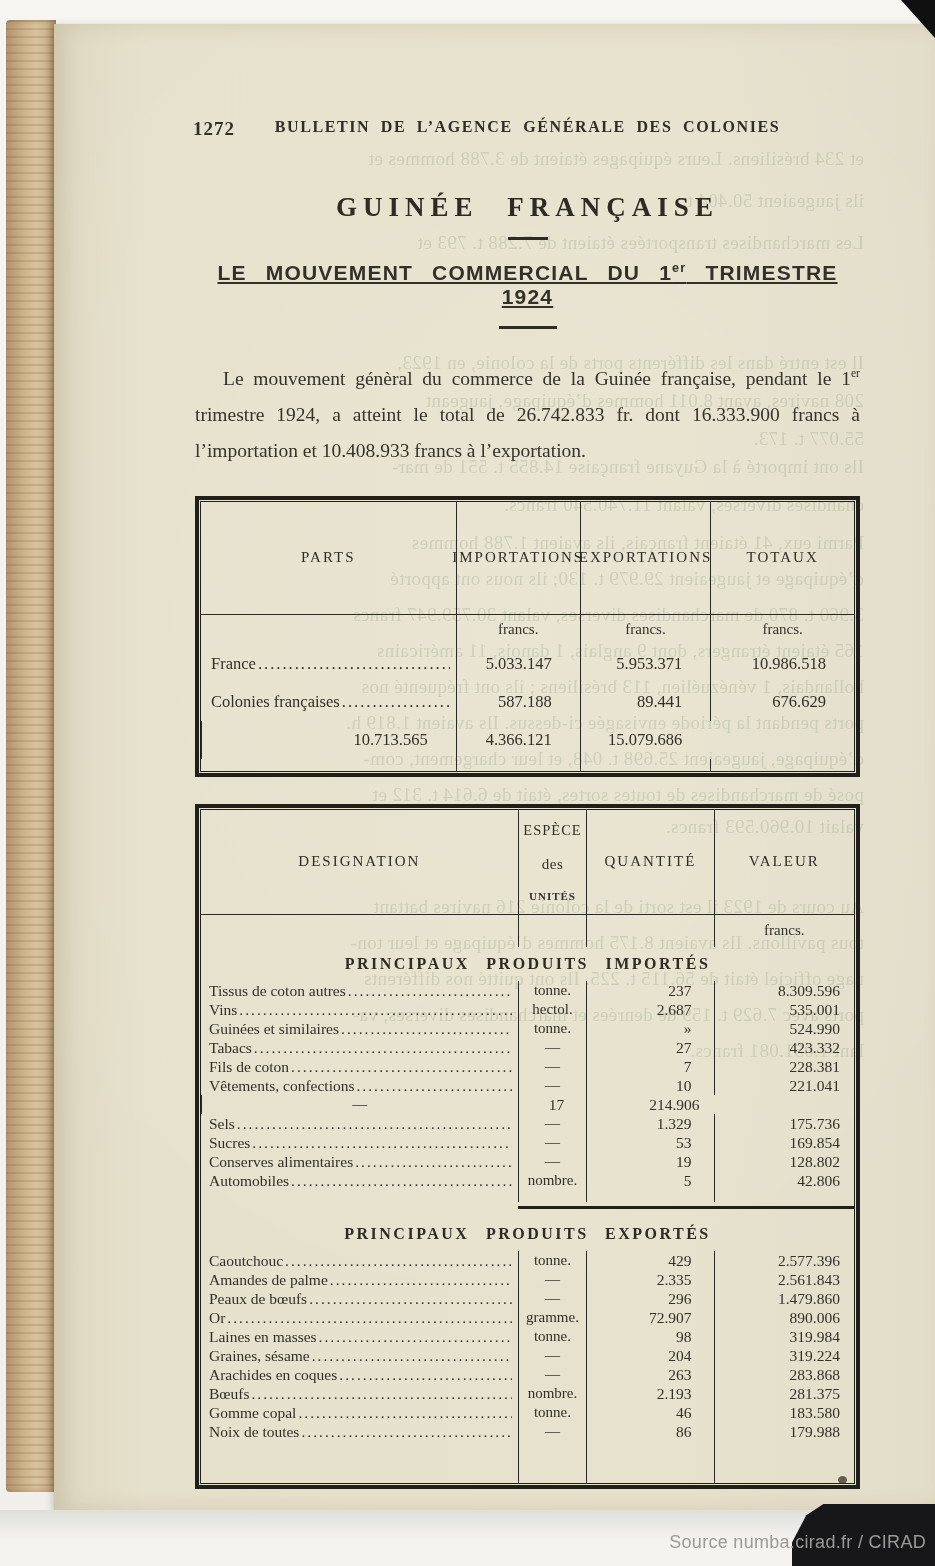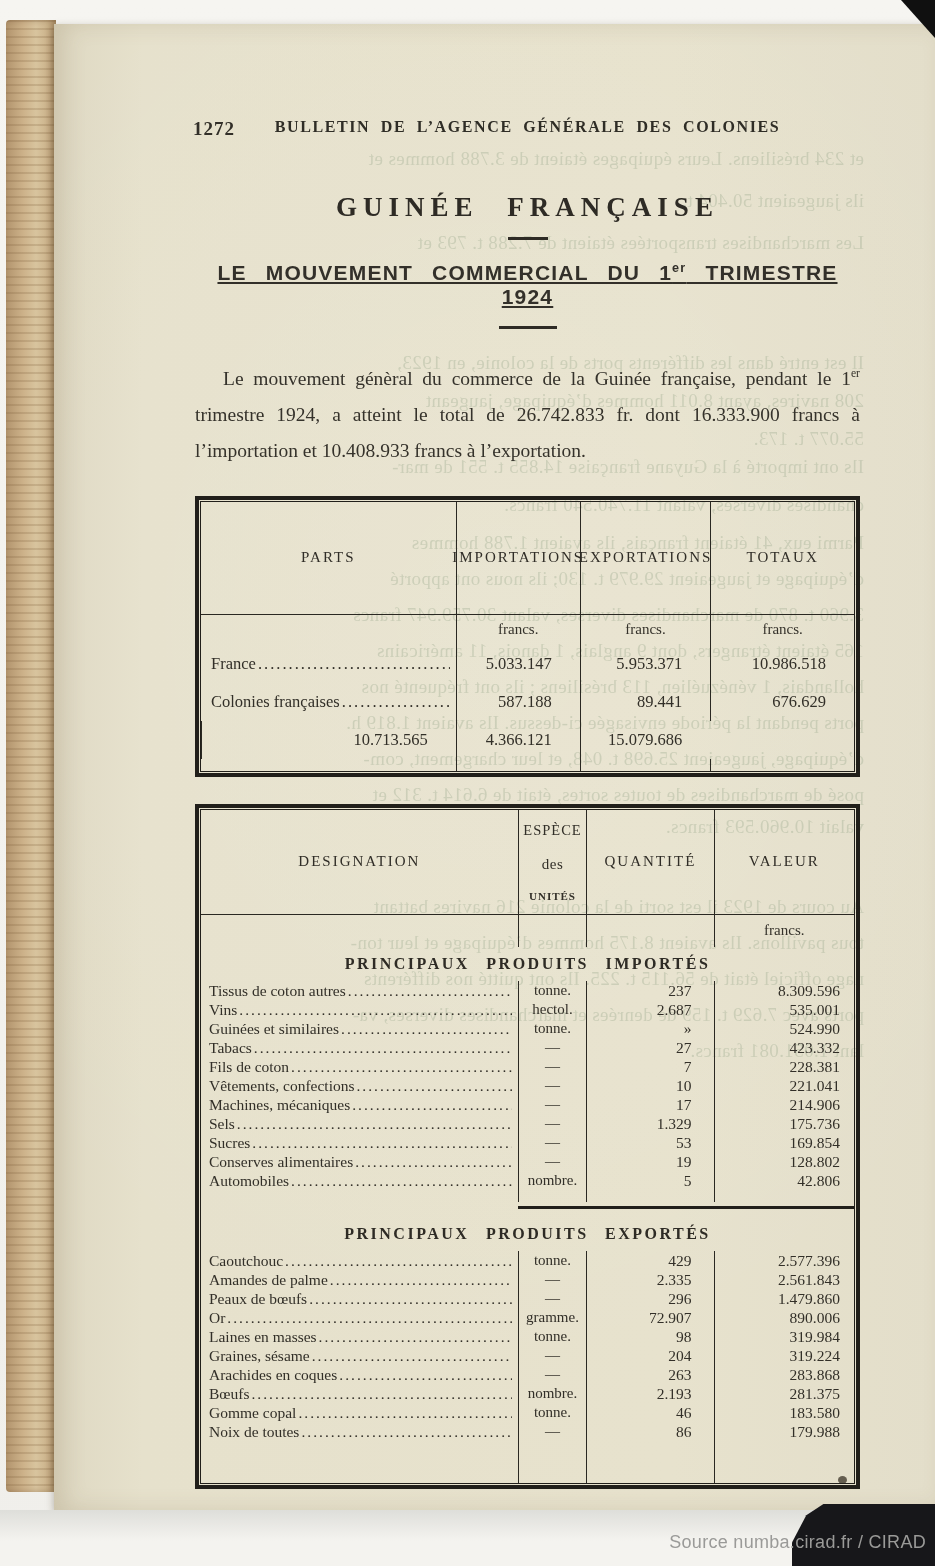--- a/index.html
+++ b/index.html
@@ -267,26 +267,20 @@
               <span class="lbl">
                 <span>Vêtements, confections</span>
                 <span class="dots"></span>
               </span>
             </div>
           <div class="cell unit c2">—</div>
           <div class="cell right qty c3">10</div>
           <div class="cell right val c4">221.041</div>
         </div>
         <div class="row t2-data">
-          <div class="cell lblcell c1">
-              <span class="lbl">
-                <span>Machines, mécaniques</span>
-                <span class="dots"></span>
-              </span>
-            </div>
           <div class="cell unit c2">—</div>
           <div class="cell right qty c3">17</div>
           <div class="cell right val c4">214.906</div>
         </div>
         <div class="row t2-data">
           <div class="cell lblcell c1">
               <span class="lbl">
                 <span>Sels</span>
                 <span class="dots"></span>
               </span>

